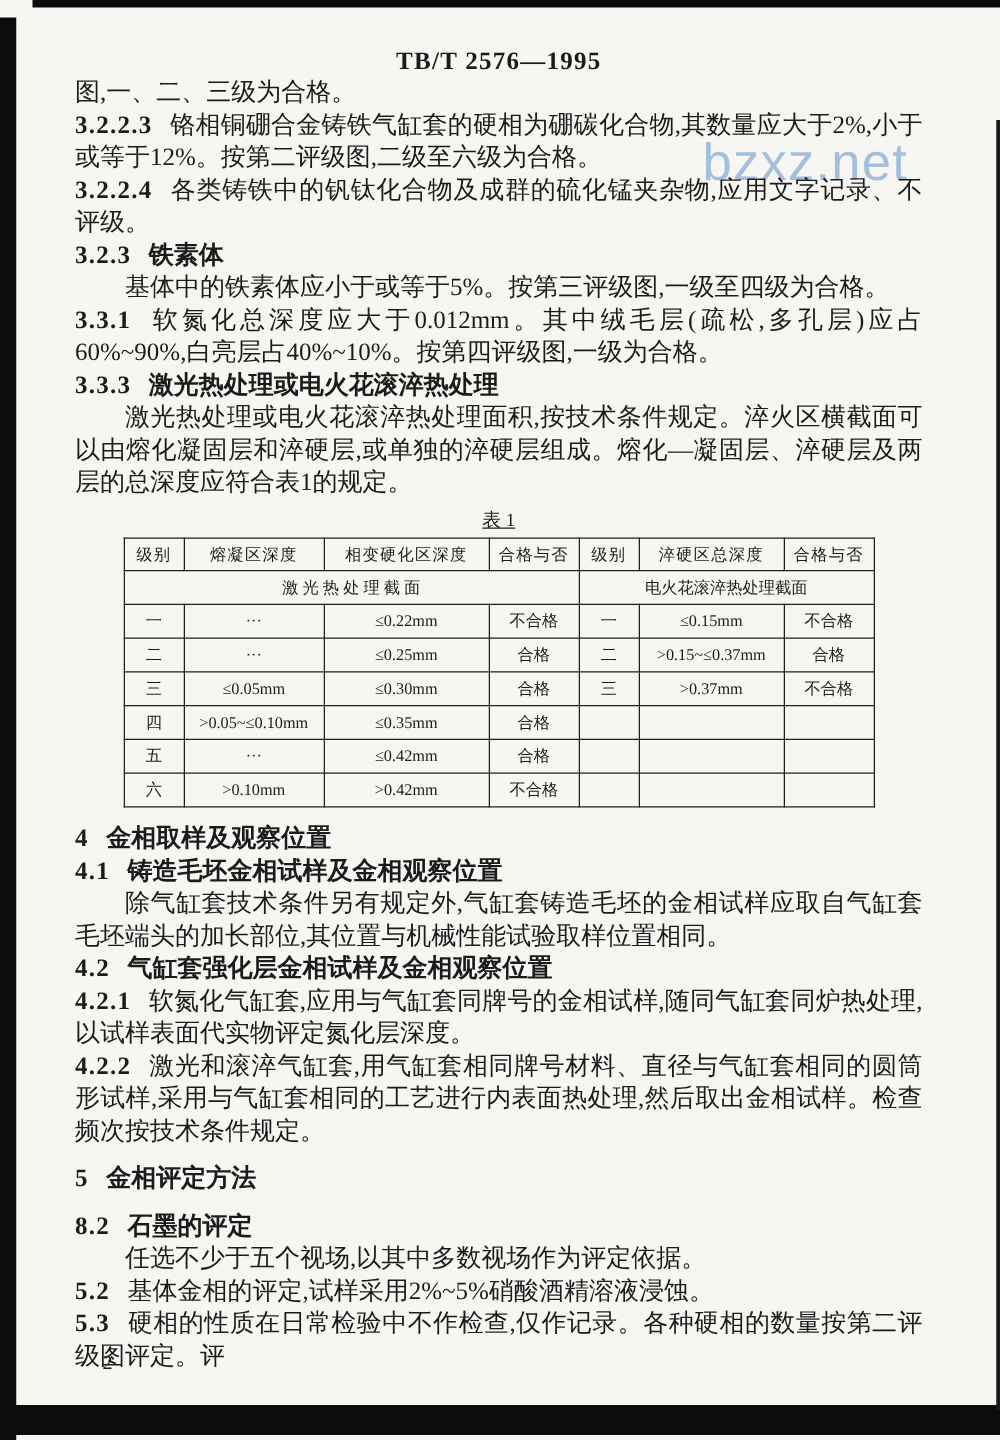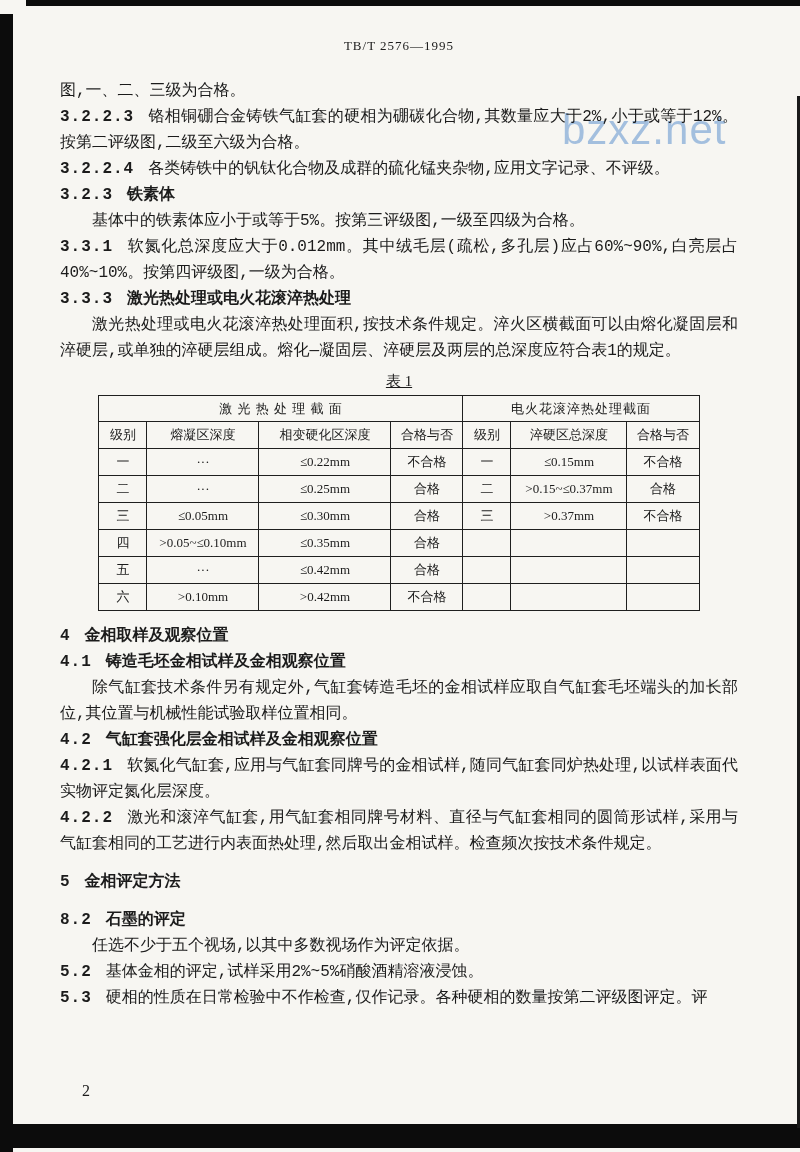--- a/index.html
+++ b/index.html
@@ -13,22 +13,22 @@
   .edge-left  { position:absolute; top:14px; left:0; width:13px; bottom:0; background:#0c0c0c; }
   .edge-bottom{ position:absolute; left:0; right:0; top:1124px; height:24px; background:#0c0c0c; }
   .edge-right { position:absolute; top:96px; right:0; width:3px; bottom:24px; background:#1a1a1a; }
   .watermark  {
     position:absolute; left:562px; top:106px; z-index:0;
     font-family:"Liberation Sans","DejaVu Sans",sans-serif;
     font-weight:normal; font-size:42px; letter-spacing:1px;
     color:rgba(148,181,219,0.85);
   }
   .content { position:absolute; left:60px; top:38px; width:678px; z-index:1; }
-  .doc-header { text-align:center; font-weight:normal; font-size:13px; letter-spacing:1px; margin-bottom:24px; }
-  .para { font-size:16px; line-height:26px; text-align:justify;font-family:Liberation Mono, monospace; }
+  .doc-header { text-align:center; font-weight:bold; font-size:20px; letter-spacing:1px; }
+  .para { font-size:20px; line-height:26px; text-align:justify; }
   .para .num { font-weight:bold; margin-right:14px; letter-spacing:1px; }
   .para.heading { font-weight:bold; }
   .para.indent { text-indent:2em; }
   .para.space-before { margin-top:12px; }
   .table-caption { text-align:center; font-size:15px; margin:8px 0 4px;text-decoration:underline; }
   table.t1 { border-collapse:collapse; margin:0 auto; width:600px; font-size:13px; table-layout:fixed; }
   .t1 th, .t1 td {
     border:1px solid #1f1f1f; text-align:center; vertical-align:middle;
     padding:2px 2px; font-weight:normal; height:27px; overflow:hidden;
   }
@@ -66,31 +66,31 @@
         <col style="width:48px">
           <col style="width:112px">
           <col style="width:132px">
           <col style="width:72px">
         <col style="width:48px">
           <col style="width:116px">
           <col style="width:72px">
       </colgroup>
       <thead id="t1-head">
           <tr>
-            <th colspan="4">激 光 热 处 理 截 面</th>
-            <th colspan="3">电火花滚淬热处理截面</th>
-          </tr>
-          <tr>
             <th>级别</th>
             <th>熔凝区深度</th>
             <th>相变硬化区深度</th>
             <th>合格与否</th>
             <th>级别</th>
             <th>淬硬区总深度</th>
             <th>合格与否</th>
+          </tr>
+          <tr>
+            <th colspan="4">激 光 热 处 理 截 面</th>
+            <th colspan="3">电火花滚淬热处理截面</th>
           </tr>
         </thead>
       <tbody id="t1-body">
           <tr>
             <td>一</td>
             <td>···</td>
             <td>≤0.22mm</td>
             <td>不合格</td>
             <td>一</td>
             <td>≤0.15mm</td>

